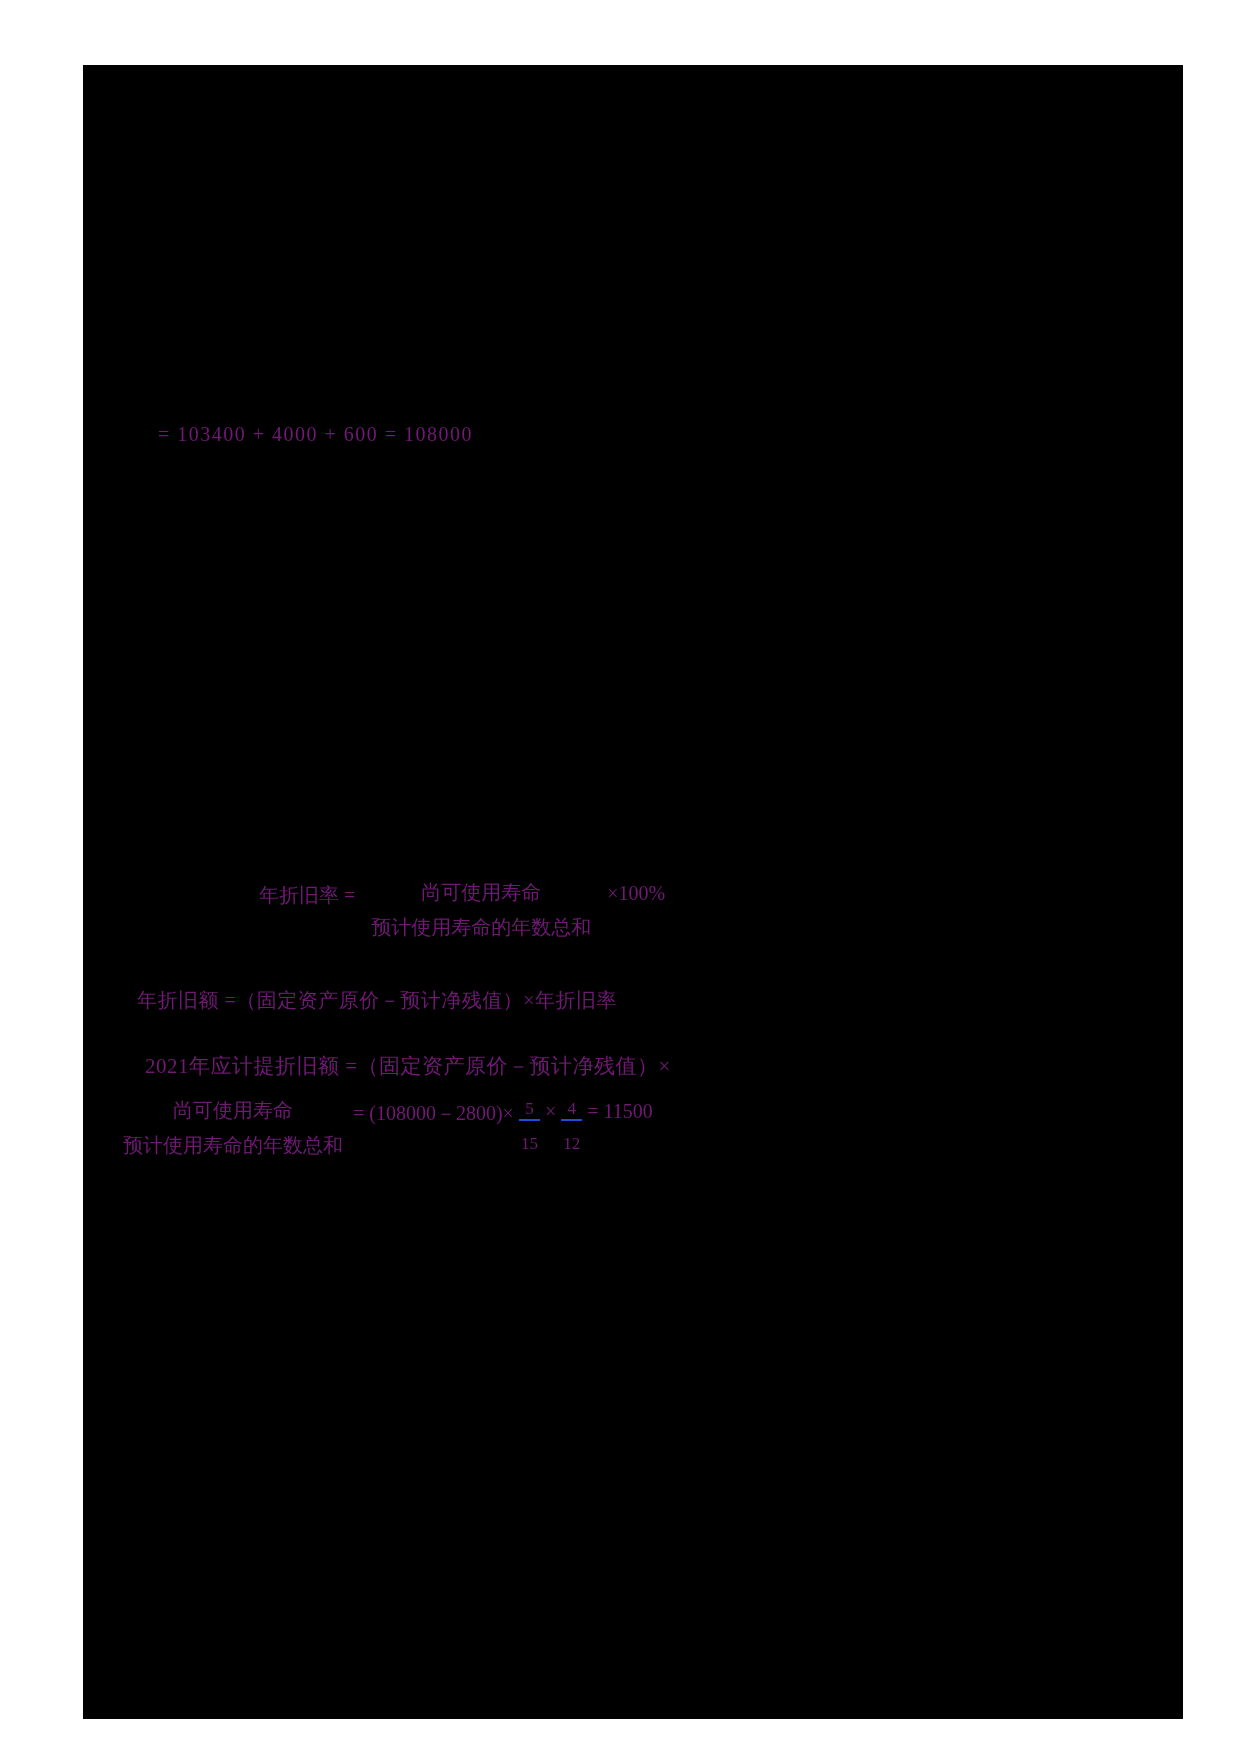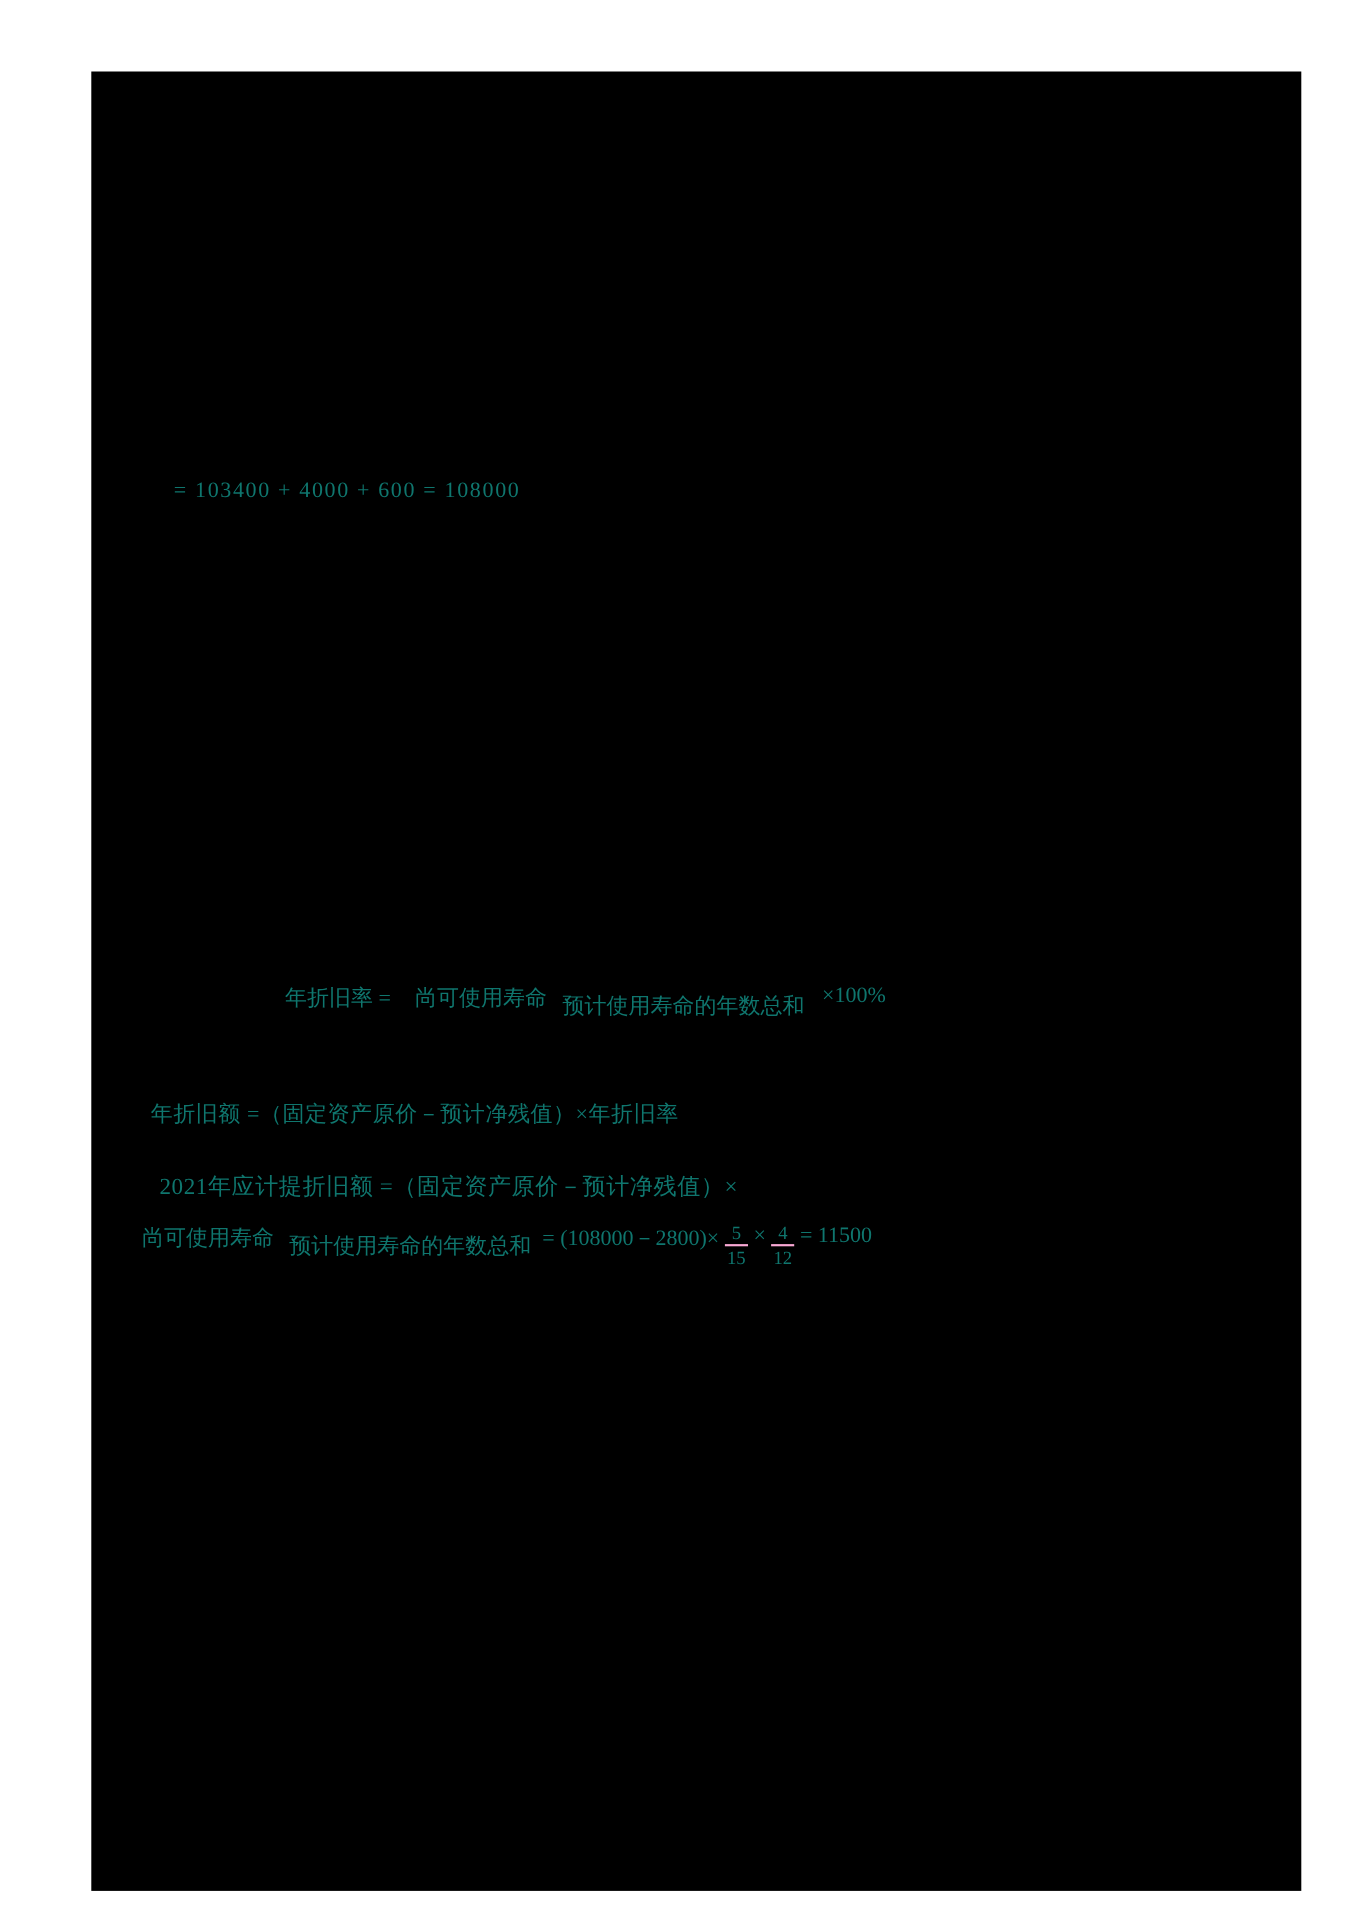--- a/index.html
+++ b/index.html
@@ -15,33 +15,32 @@
   .scan-area {
     position: absolute;
     left: 83px;
     top: 65px;
     width: 1100px;
     height: 1654px;
     background: #000000;
   }
   .formula {
     position: absolute;
-    color: #0f766e;
+    color: #701a75;
     filter: blur(0.4px);
     white-space: nowrap;
     z-index: 2;
-    margin-top: 12px;
   }
   .formula-row {
     display: flex;
     align-items: flex-start;
   }
   .frac {
     display: inline-flex;
-    flex-direction: row;
+    flex-direction: column;
     align-items: center;
     margin: 0 6px;
   }
   .frac .num {
     padding: 0 10px 3px 10px;
     line-height: 1.05;
   }
   .frac .den {
     border-top: 8px solid #000000;
     padding: 3px 4px 0 4px;
@@ -52,22 +51,22 @@
     flex-direction: column;
     align-items: center;
     margin: 0 5px;
     font-size: 17px;
   }
   .frac-small .num {
     padding: 0 4px 2px 4px;
     line-height: 1;
   }
   .frac-small .den {
-    border-top: 2px solid #f9a8d4;
-    padding: 2px 2px 0 2px;
+    border-top: 2px solid #1d4ed8;
+    padding: 14px 2px 0 2px;
     line-height: 1;
   }
   .f-cost      { left: 158px; top: 423px;  font-size: 20px; letter-spacing: 1.5px; }
   .f-rate      { left: 253px; top: 882px;  font-size: 20px; }
   .f-rate .gap { margin: 0 6px; }
   .f-amount    { left: 137px; top: 987px;  font-size: 20px; letter-spacing: 0.5px; }
   .f-2021-a    { left: 145px; top: 1052px; font-size: 21px; letter-spacing: 0.5px; }
   .f-2021-b    { left: 113px; top: 1100px; font-size: 20px; }
 </style>
 </head>

